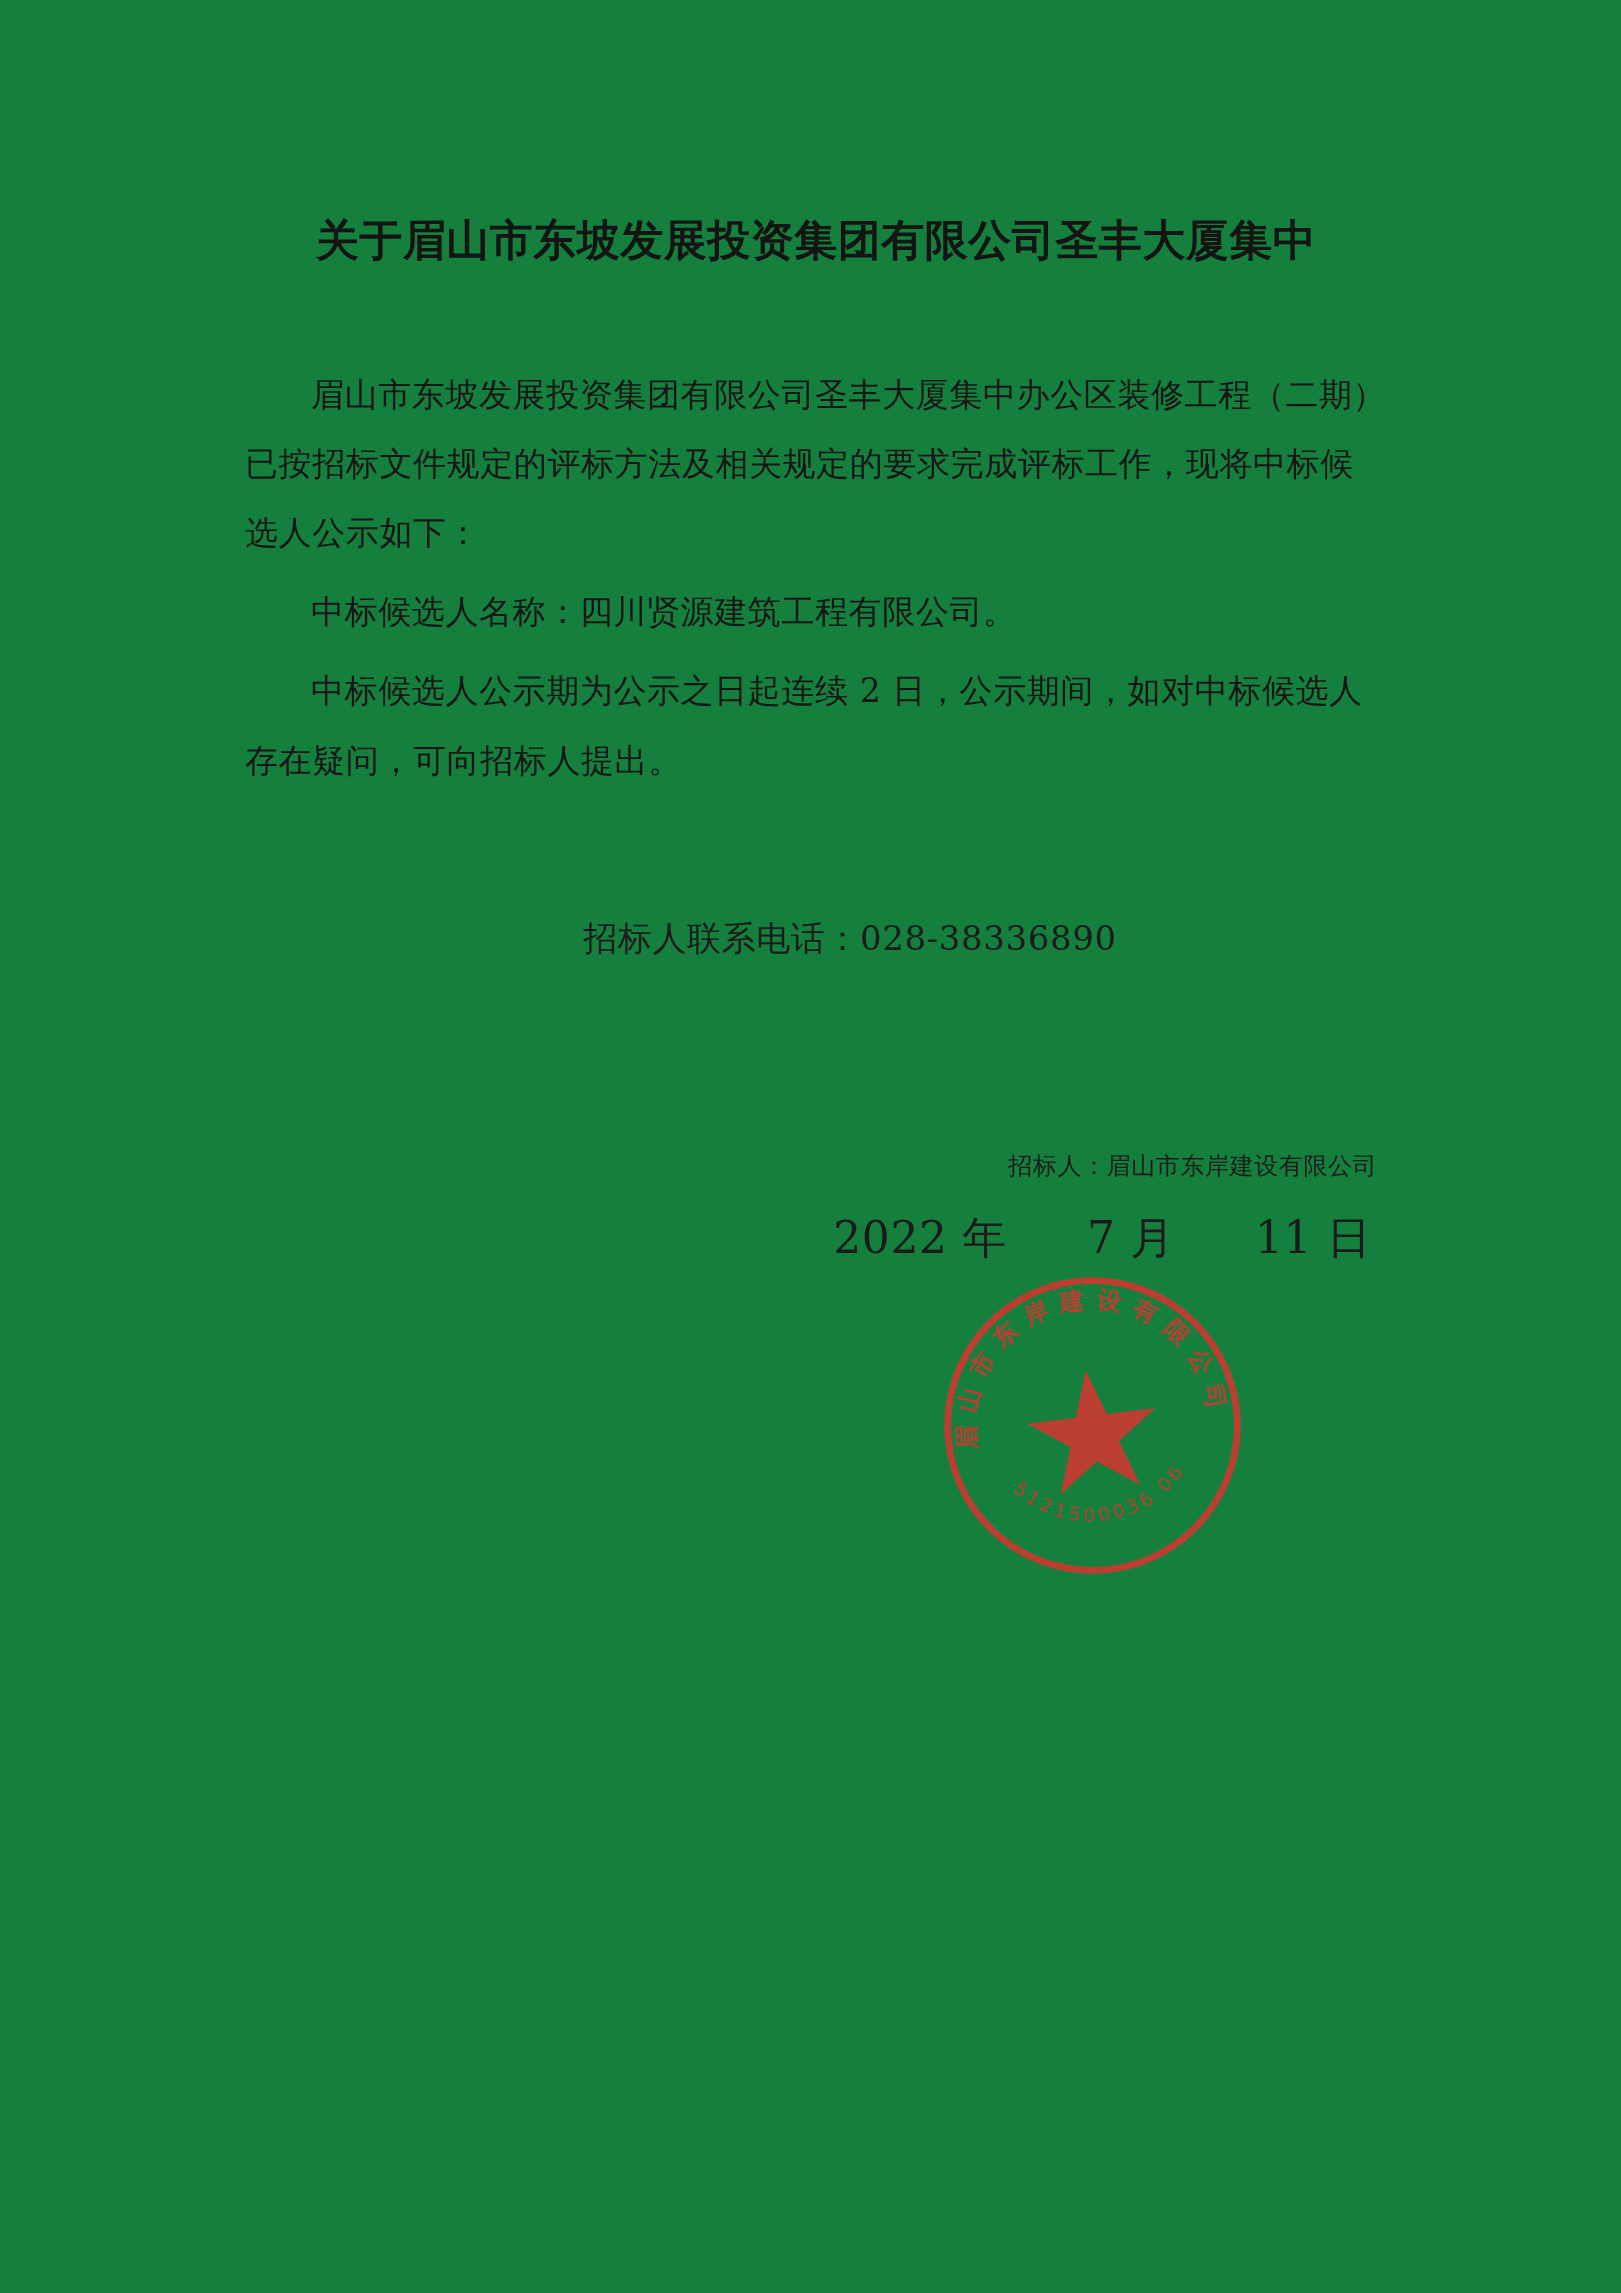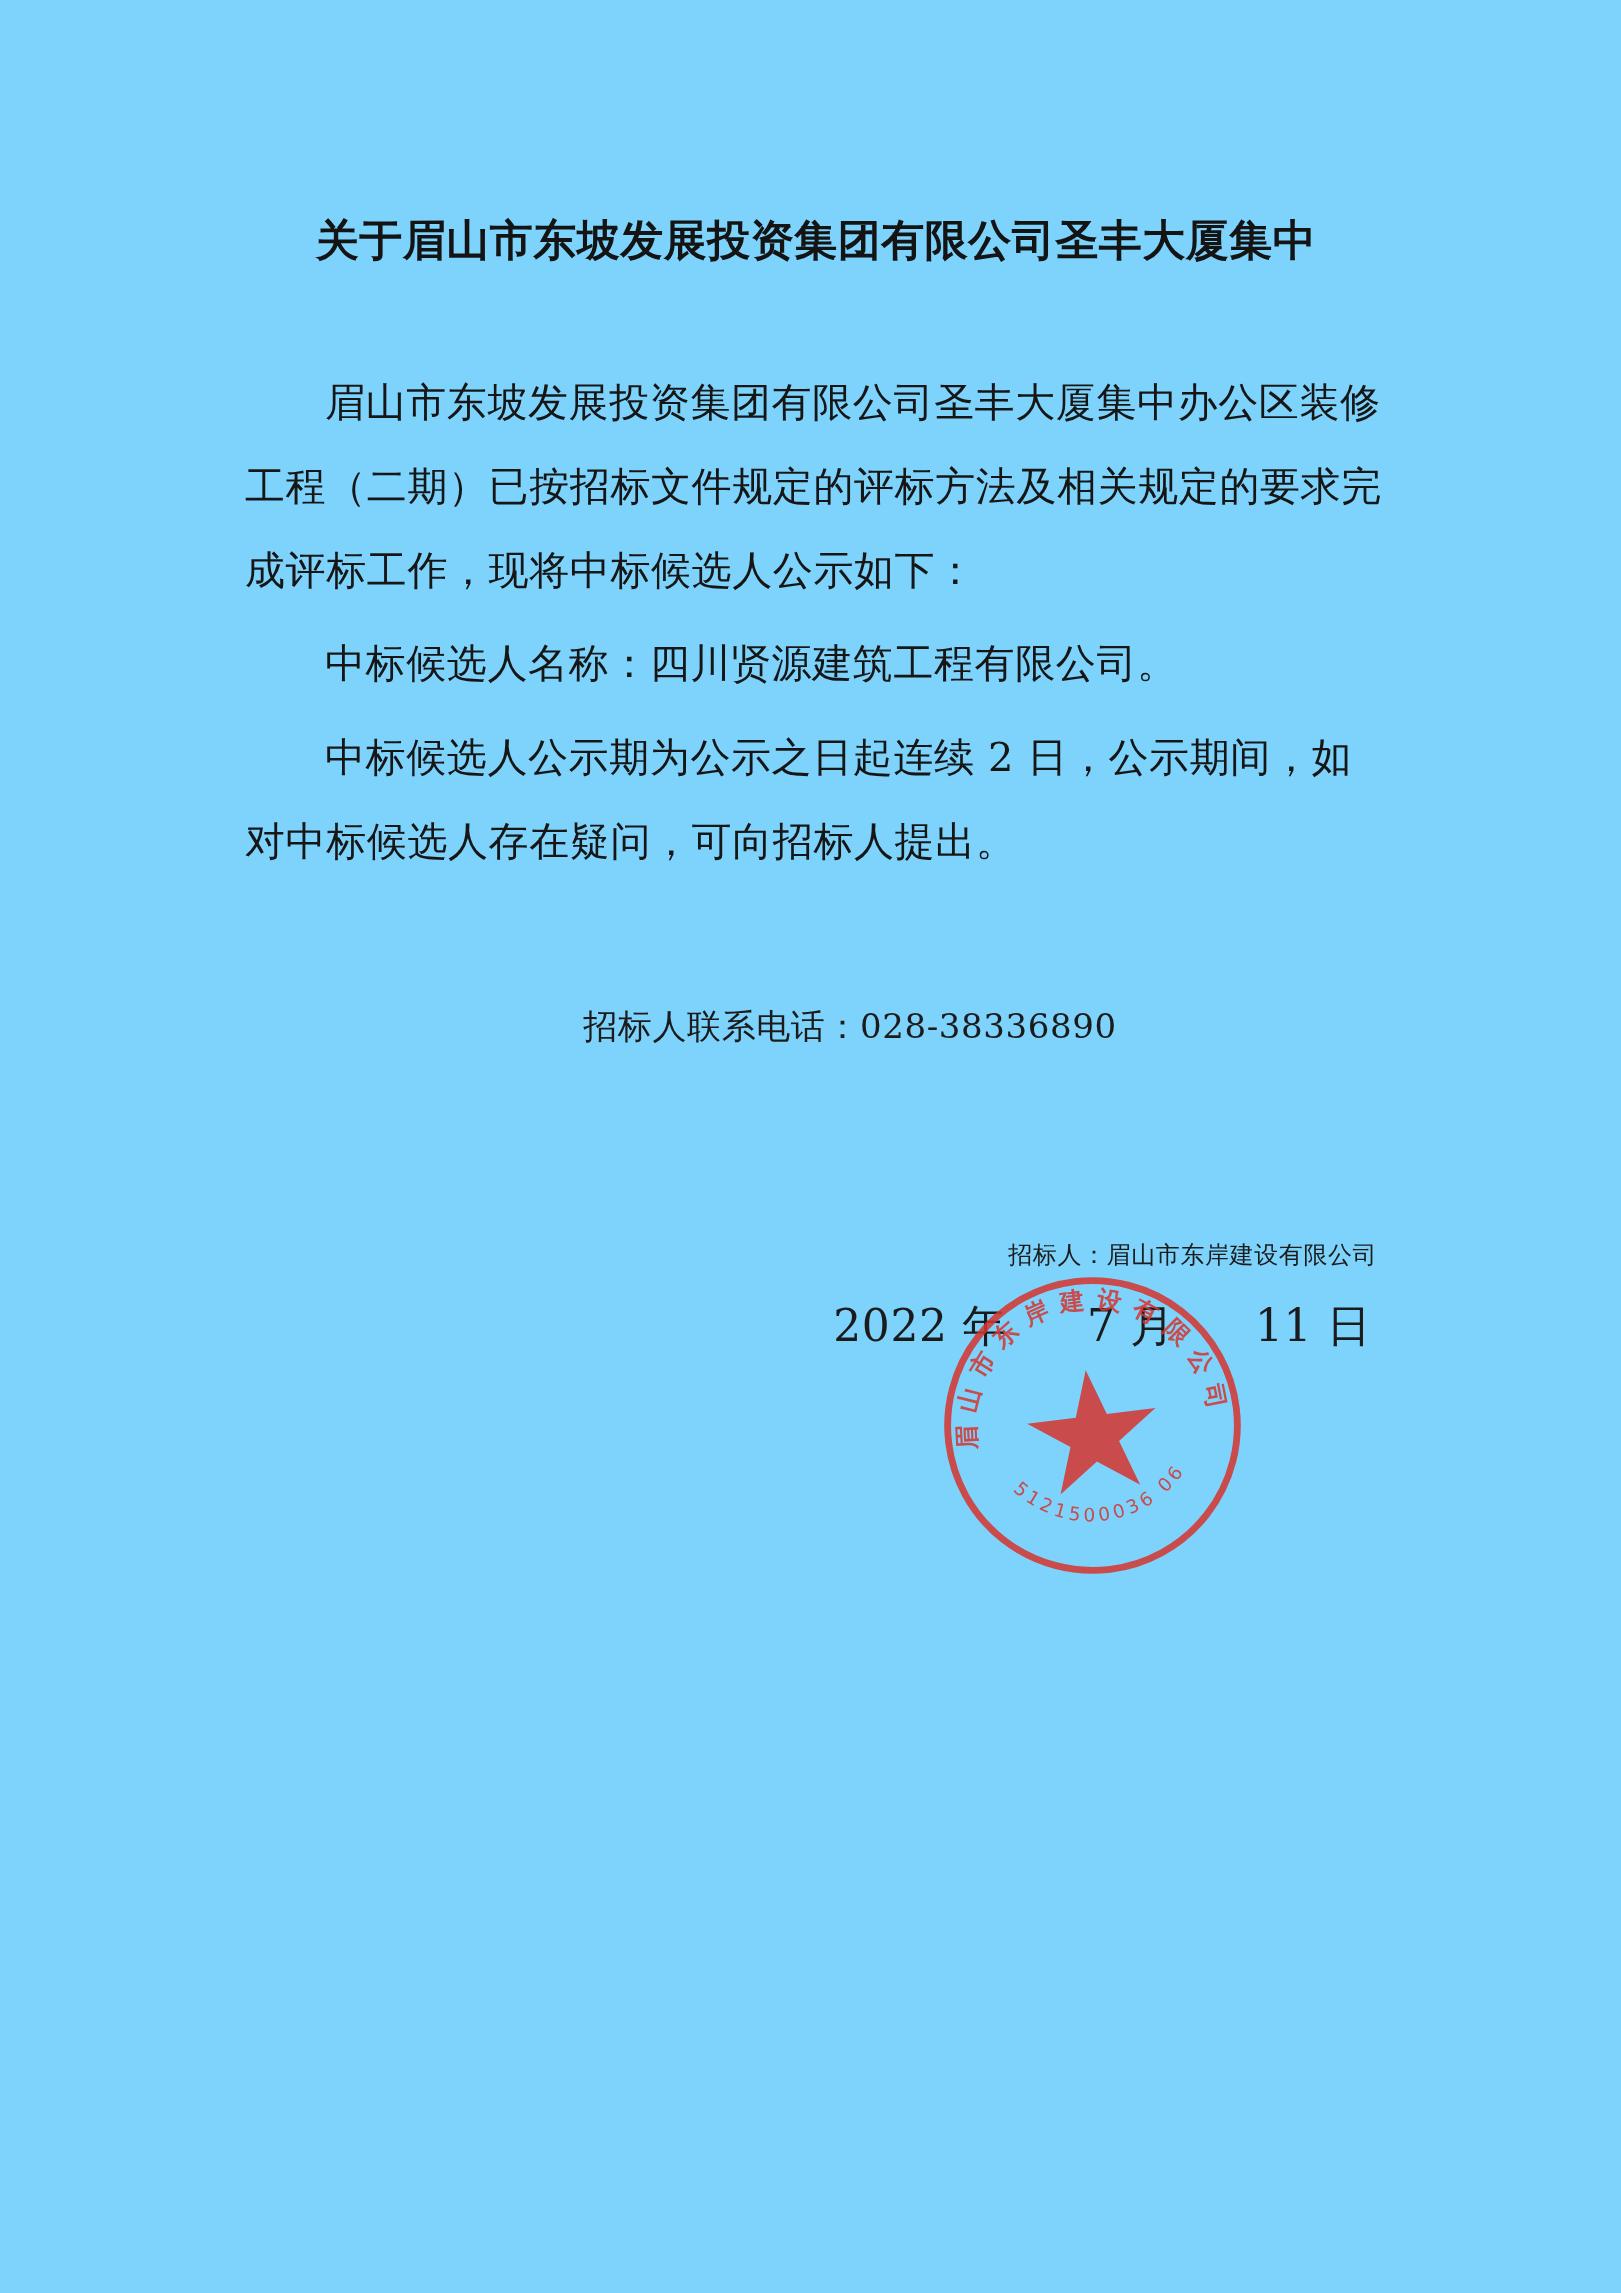--- a/index.html
+++ b/index.html
@@ -11,21 +11,21 @@
     width: 1621px;
     height: 2294px;
     position: relative;
     font-family: "DejaVu Serif", "Liberation Serif", serif;
     color: #1b1b1b;
     overflow: hidden;
   }
   .page {
     position: absolute;
     inset: 0;
-    background: #7dd3fc;
+    background: #15803d;
   }
   .content {
     position: absolute;
     left: 245px;
     top: 206px;
     width: 1142px;
   }
   .doc-title {
     font-size: 43px;
     line-height: 1.62;
@@ -35,21 +35,21 @@
     color: #141414;
     margin: 0 0 0 0;
   }
   .doc-title .line {
     display: block;
   }
   .body-block {
     margin-top: 84px;
   }
   p.para {
-    font-size: 40px;
+    font-size: 33px;
     line-height: 2.1;
     margin: 0;
     text-indent: 2em;
     letter-spacing: 0.6px;
     color: #161616;
   }
   p.para.tight {
     margin-top: 9.8px;
   }
   .gap-large {

